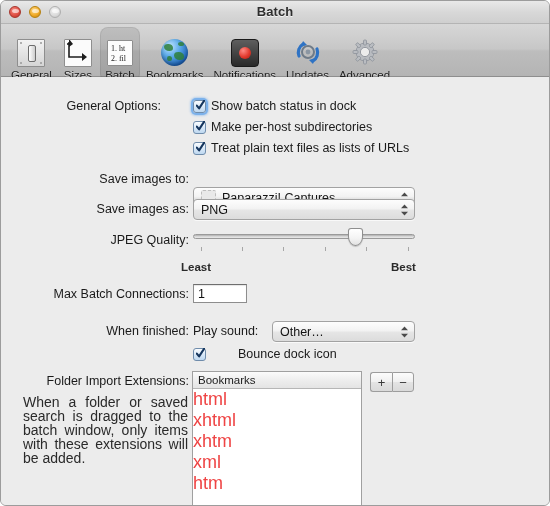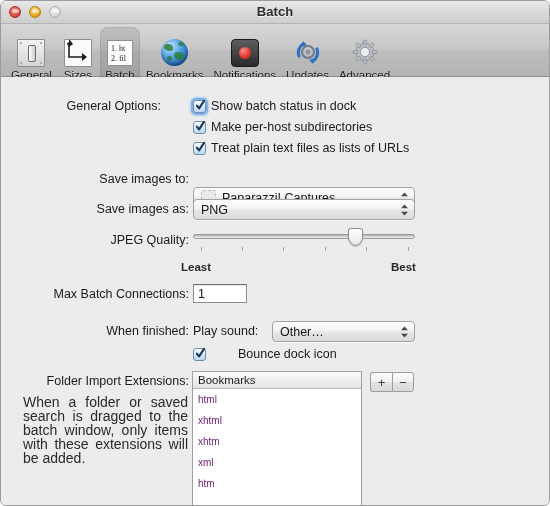--- a/index.html
+++ b/index.html
@@ -332,25 +332,24 @@
     background: linear-gradient(to bottom,#fbfbfb 0%,#eeeeee 50%,#e4e4e4 100%);
     border-bottom: 1px solid #b6b6b6;
     font-size: 11.5px;
     color: #1c1c1c;
     display: flex;
     align-items: center;
     padding-left: 5px;
   }
   .list-row {
     height: 21px;
-    font-size: 10px;
-    color: #701a75;
+    font-size: 18px;
+    color: #ef4444;
     display: flex;
     align-items: center;
-    padding-left: 5px;
   }
 
   
   .pmgroup {
     position: absolute;
     display: flex;
     height: 20px;
   }
   .pmbtn {
     width: 22px;

